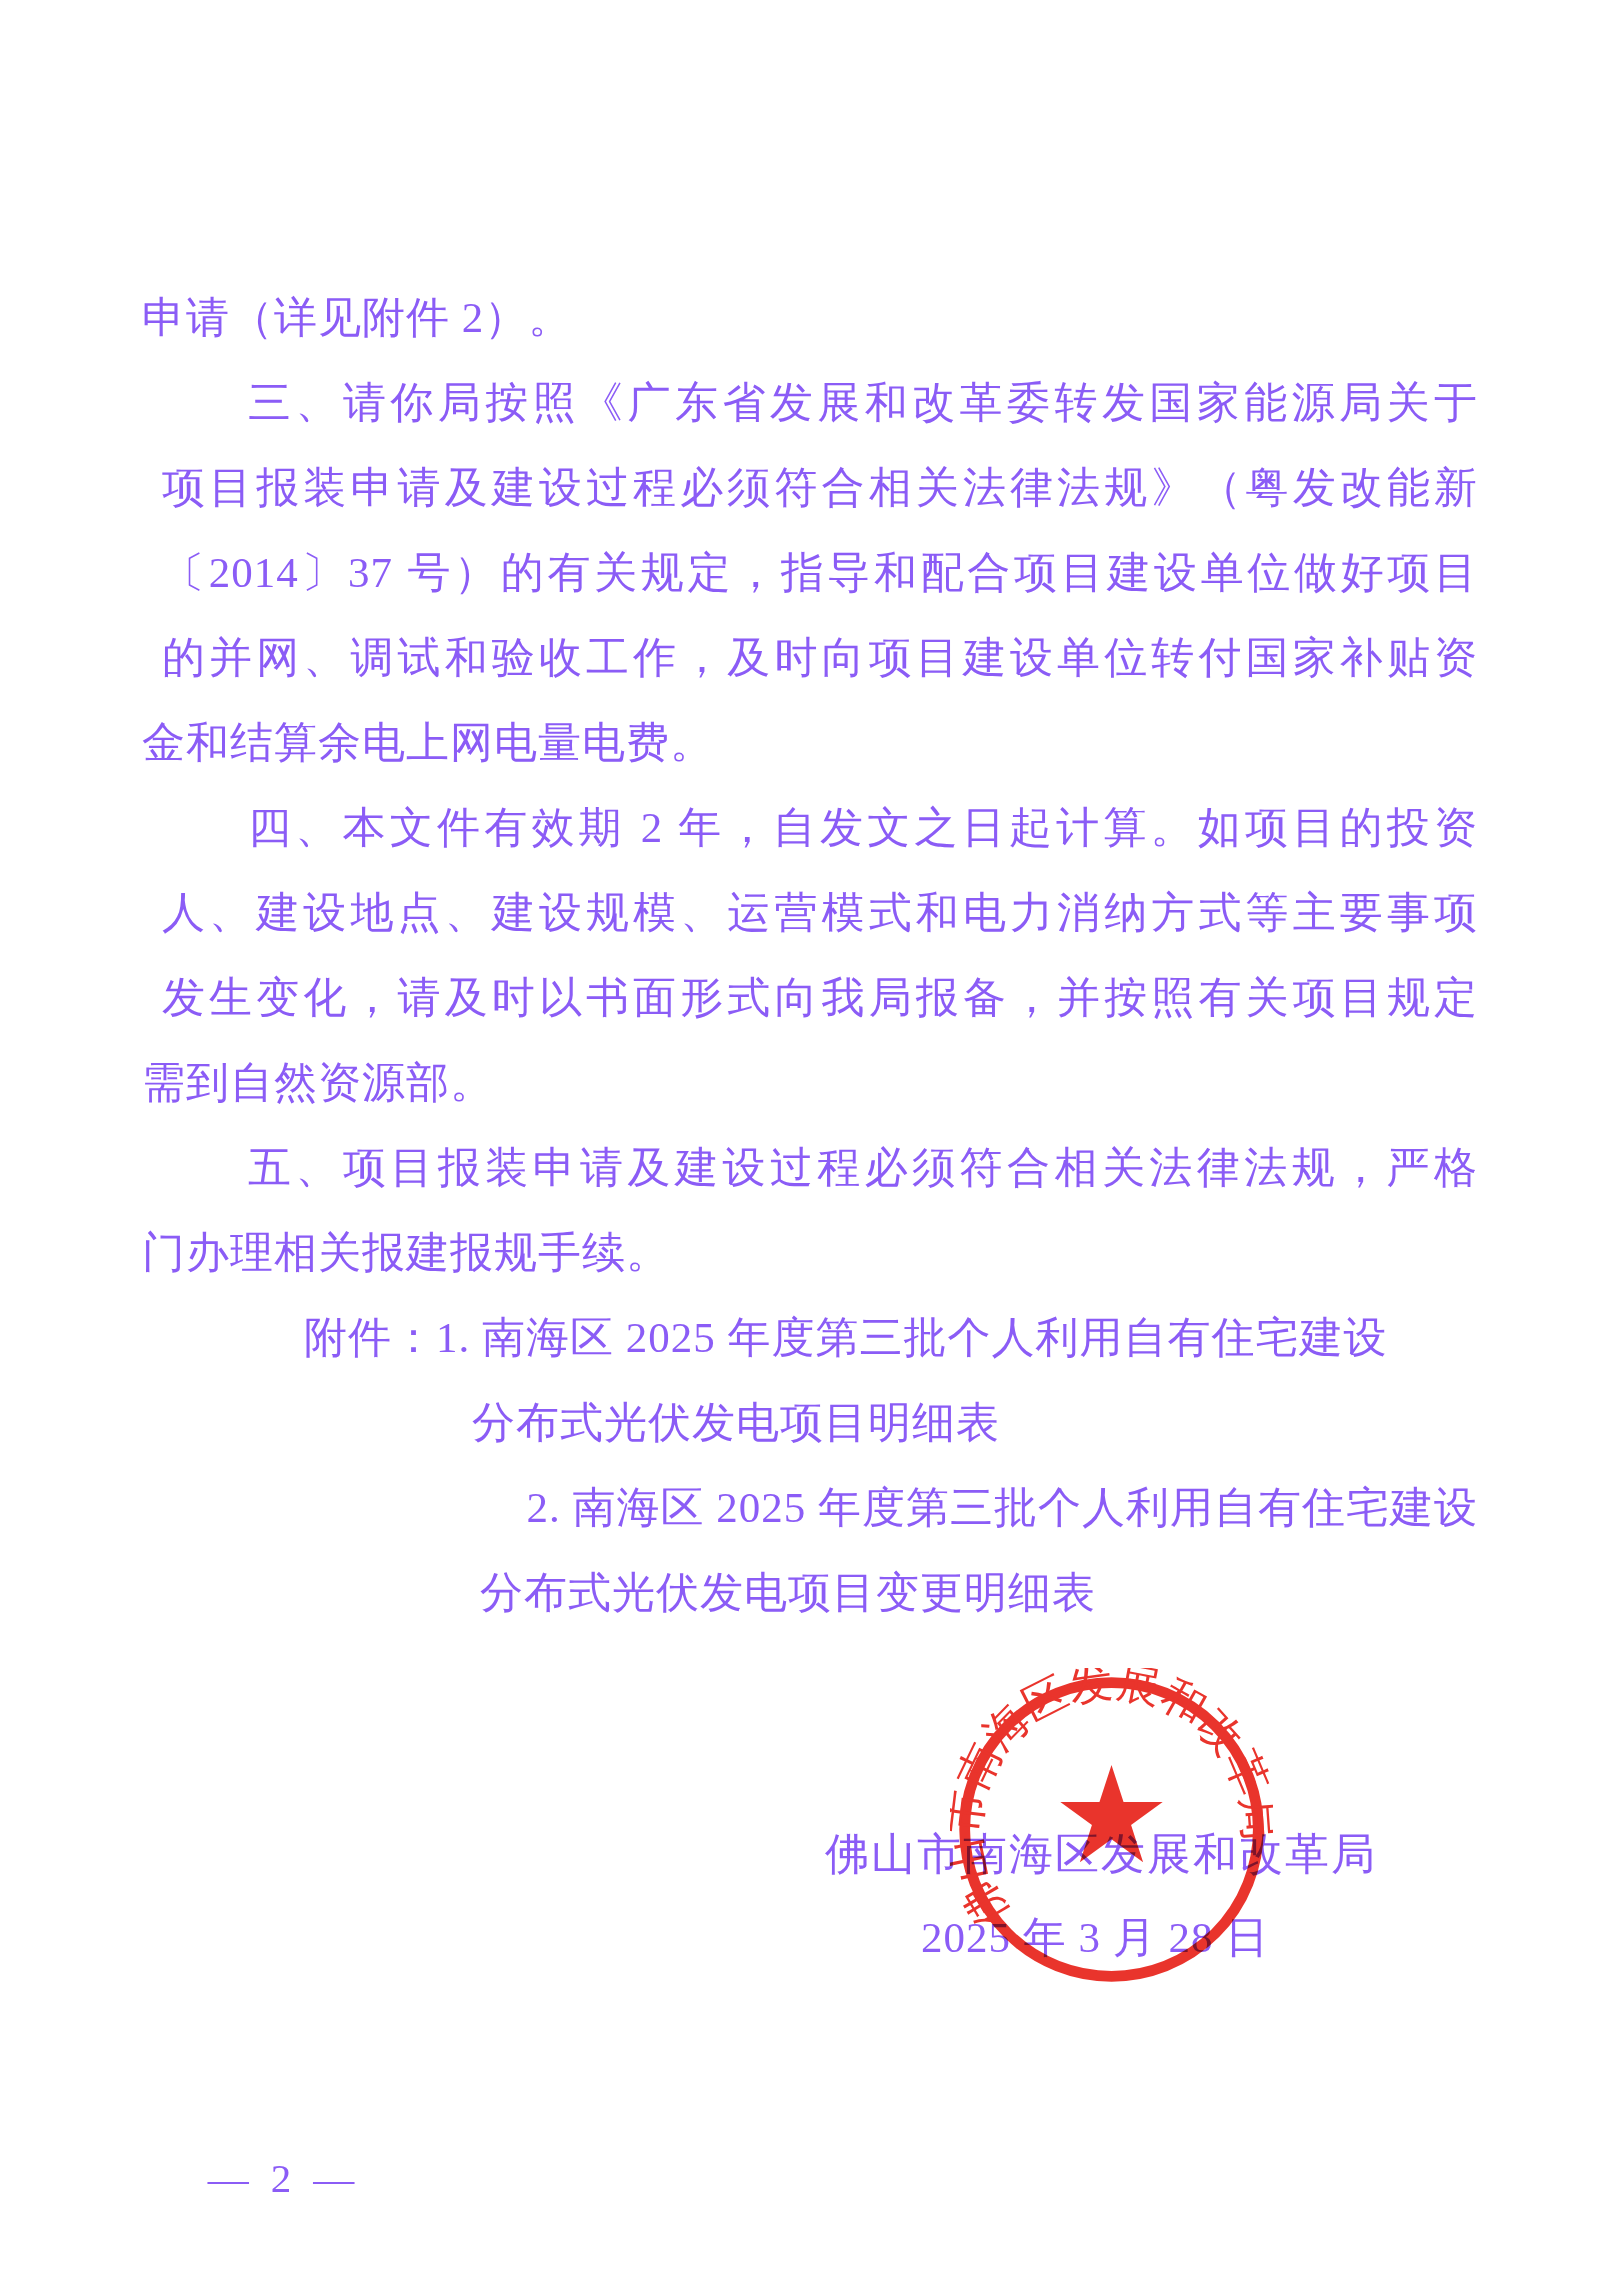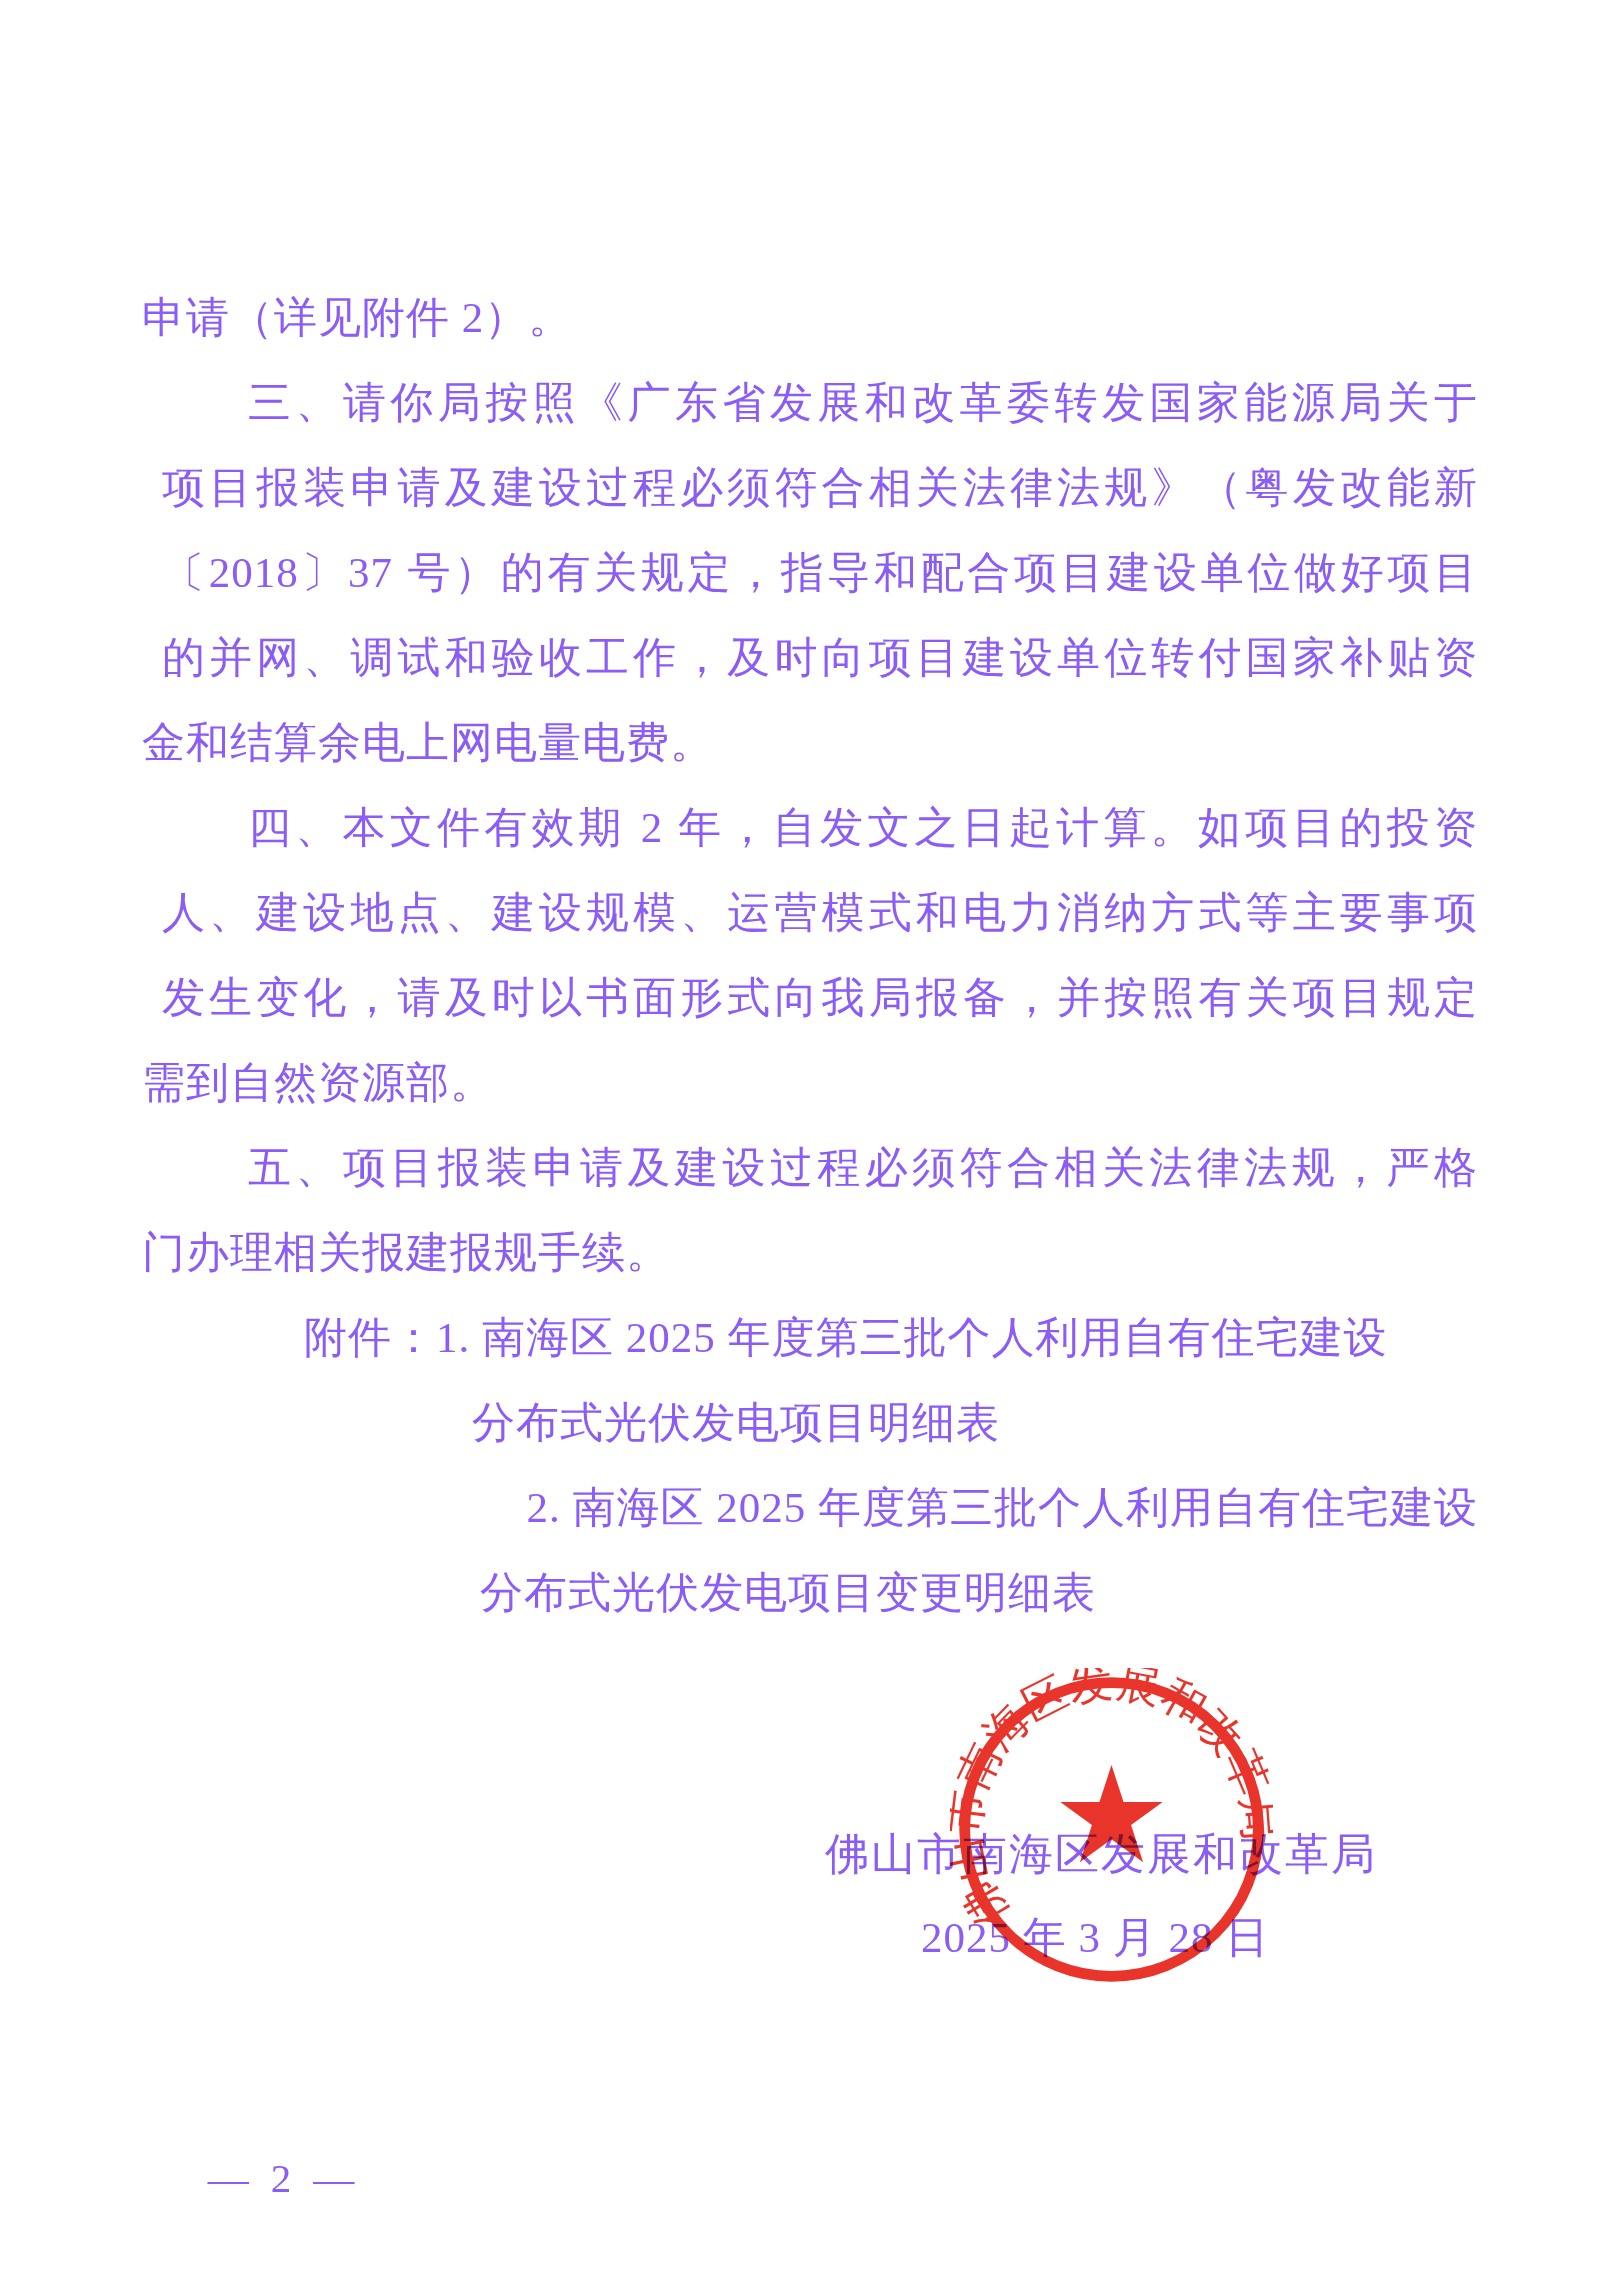--- a/index.html
+++ b/index.html
@@ -44,21 +44,21 @@
 </style>
 </head>
 <body>
 
 <div class="page">
 
   <div class="body-text">
     <div class="line l-left">申请（详见附件 2）。</div>
     <div class="line l-just l-indent">三、请你局按照《广东省发展和改革委转发国家能源局关于</div>
     <div class="line l-just">项目报装申请及建设过程必须符合相关法律法规》（粤发改能新</div>
-    <div class="line l-just">〔2018〕37 号）的有关规定，指导和配合项目建设单位做好项目</div>
+    <div class="line l-just">〔2014〕37 号）的有关规定，指导和配合项目建设单位做好项目</div>
     <div class="line l-just">的并网、调试和验收工作，及时向项目建设单位转付国家补贴资</div>
     <div class="line l-left">金和结算余电上网电量电费。</div>
     <div class="line l-just l-indent">四、本文件有效期 2 年，自发文之日起计算。如项目的投资</div>
     <div class="line l-just">人、建设地点、建设规模、运营模式和电力消纳方式等主要事项</div>
     <div class="line l-just">发生变化，请及时以书面形式向我局报备，并按照有关项目规定</div>
     <div class="line l-left">需到自然资源部。</div>
     <div class="line l-just l-indent">五、项目报装申请及建设过程必须符合相关法律法规，严格</div>
     <div class="line l-left">门办理相关报建报规手续。</div>
     <div class="line l-left l-att-head">附件：1. 南海区 2025 年度第三批个人利用自有住宅建设</div>
     <div class="line l-left l-att-cont">分布式光伏发电项目明细表</div>

